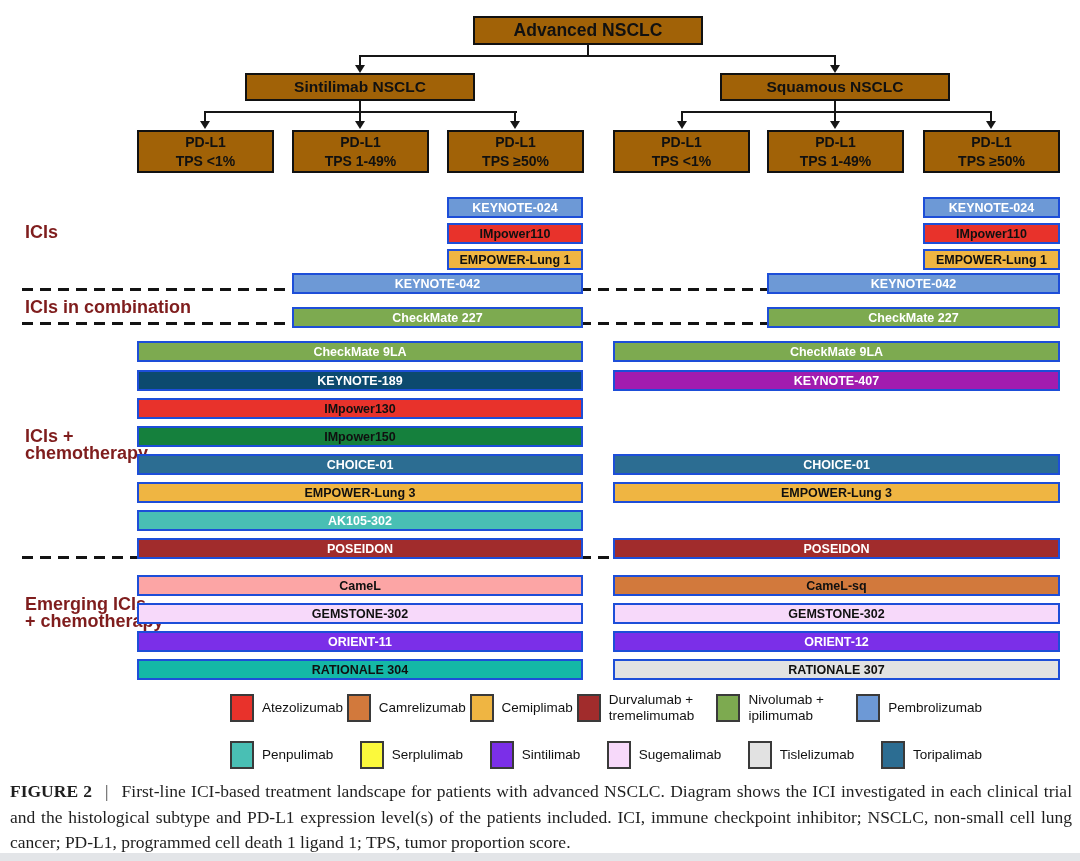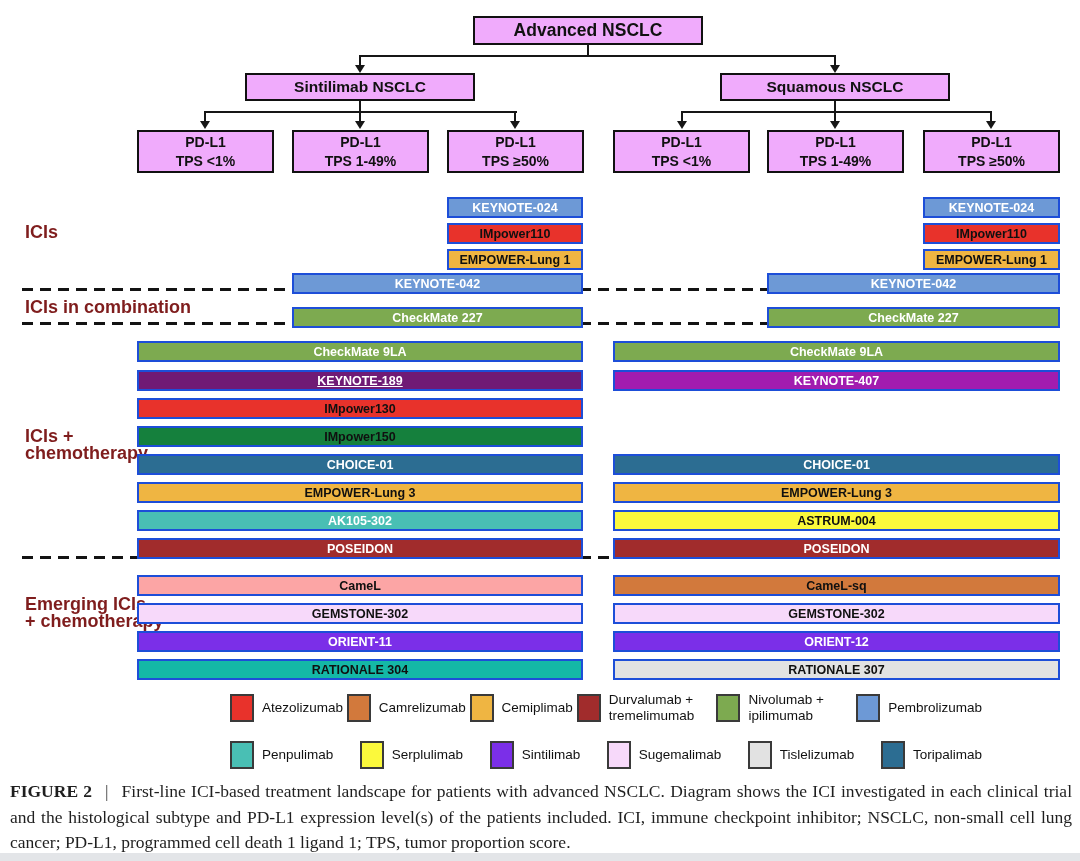--- a/index.html
+++ b/index.html
@@ -1,20 +1,20 @@
 <!DOCTYPE html>
 <html><head>
 <meta charset="utf-8">
 <style>
   html,body{margin:0;padding:0;background:#fff;}
   body{width:1080px;height:861px;position:relative;overflow:hidden;font-family:"Liberation Sans",sans-serif;}
   .stage{position:absolute;inset:0;}
 
   
-  .node{position:absolute;border:2px solid #111;background:#f0abfc;box-sizing:border-box;
+  .node{position:absolute;border:2px solid #111;background:#a16207;box-sizing:border-box;
         display:flex;align-items:center;justify-content:center;font-weight:bold;color:#111;}
   .node-root{left:473px;top:16px;width:230px;height:29px;font-size:17.5px;}
   .node-l2{top:73px;width:230px;height:28px;font-size:15.5px;}
   .node-nonsq{left:245px;} .node-sq{left:720px;}
   .pdl1{top:130px;width:137px;height:43px;font-size:14px;line-height:19px;flex-direction:column;font-weight:bold;}
 
   
   .line{position:absolute;background:#161616;}
   .arrow{position:absolute;width:0;height:0;border-left:5px solid transparent;
          border-right:5px solid transparent;border-top:8px solid #161616;}
@@ -128,30 +128,29 @@
   <div class="bar lt" style="left: 923px; top: 188px; width: 137px; background: rgb(109, 153, 214);">KEYNOTE-024</div>
   <div class="bar dk" style="left: 923px; top: 214px; width: 137px; background: rgb(232, 50, 43);">IMpower110</div>
   <div class="bar dk" style="left: 923px; top: 240px; width: 137px; background: rgb(239, 181, 66);">EMPOWER-Lung 1</div>
   <div class="bar lt" style="left: 767px; top: 264px; width: 293px; background: rgb(109, 153, 214);">KEYNOTE-042</div>
 
   <div class="bar lt" style="left: 292px; top: 298px; width: 291px; background: rgb(125, 170, 80);">CheckMate 227</div>
   <div class="bar lt" style="left: 767px; top: 298px; width: 293px; background: rgb(125, 170, 80);">CheckMate 227</div>
 
   <div class="bar lt" style="left: 137px; top: 332px; width: 446px; background: rgb(125, 170, 80);">CheckMate 9LA</div>
   <div class="bar lt" style="left: 613px; top: 332px; width: 447px; background: rgb(125, 170, 80);">CheckMate 9LA</div>
-  <div class="bar lt" style="left: 137px; top: 361px; width: 446px; background: #701a75; text-decoration: underline;">KEYNOTE-189</div>
+  <div class="bar lt" style="left: 137px; top: 361px; width: 446px; background: #0c4a6e;">KEYNOTE-189</div>
   <div class="bar lt" style="left: 613px; top: 361px; width: 447px; background: #a21caf;">KEYNOTE-407</div>
   <div class="bar dk" style="left: 137px; top: 389px; width: 446px; background: rgb(232, 50, 43);">IMpower130</div>
   <div class="bar dk" style="left: 137px; top: 417px; width: 446px; background: #15803d;">IMpower150</div>
   <div class="bar lt" style="left: 137px; top: 445px; width: 446px; background: rgb(44, 109, 146);">CHOICE-01</div>
   <div class="bar lt" style="left: 613px; top: 445px; width: 447px; background: rgb(44, 109, 146);">CHOICE-01</div>
   <div class="bar dk" style="left: 137px; top: 473px; width: 446px; background: rgb(239, 181, 66);">EMPOWER-Lung 3</div>
   <div class="bar dk" style="left: 613px; top: 473px; width: 447px; background: rgb(239, 181, 66);">EMPOWER-Lung 3</div>
   <div class="bar lt" style="left: 137px; top: 501px; width: 446px; background: rgb(73, 191, 180);">AK105-302</div>
-  <div class="bar dk" style="left: 613px; top: 501px; width: 447px; background: rgb(251, 249, 60);">ASTRUM-004</div>
   <div class="bar lt" style="left: 137px; top: 529px; width: 446px; background: rgb(161, 44, 44);">POSEIDON</div>
   <div class="bar lt" style="left: 613px; top: 529px; width: 447px; background: rgb(161, 44, 44);">POSEIDON</div>
 
   <div class="bar dk" style="left: 137px; top: 566px; width: 446px; background: #fca5a5;">CameL</div>
   <div class="bar dk" style="left: 613px; top: 566px; width: 447px; background: rgb(210, 121, 60);">CameL-sq</div>
   <div class="bar dk" style="left: 137px; top: 594px; width: 446px; background: rgb(247, 217, 250);">GEMSTONE-302</div>
   <div class="bar dk" style="left: 613px; top: 594px; width: 447px; background: rgb(247, 217, 250);">GEMSTONE-302</div>
   <div class="bar lt" style="left: 137px; top: 622px; width: 446px; background: rgb(123, 47, 232);">ORIENT-11</div>
   <div class="bar lt" style="left: 613px; top: 622px; width: 447px; background: rgb(123, 47, 232);">ORIENT-12</div>
   <div class="bar dk" style="left: 137px; top: 650px; width: 446px; background: #14b8a6;">RATIONALE 304</div>

